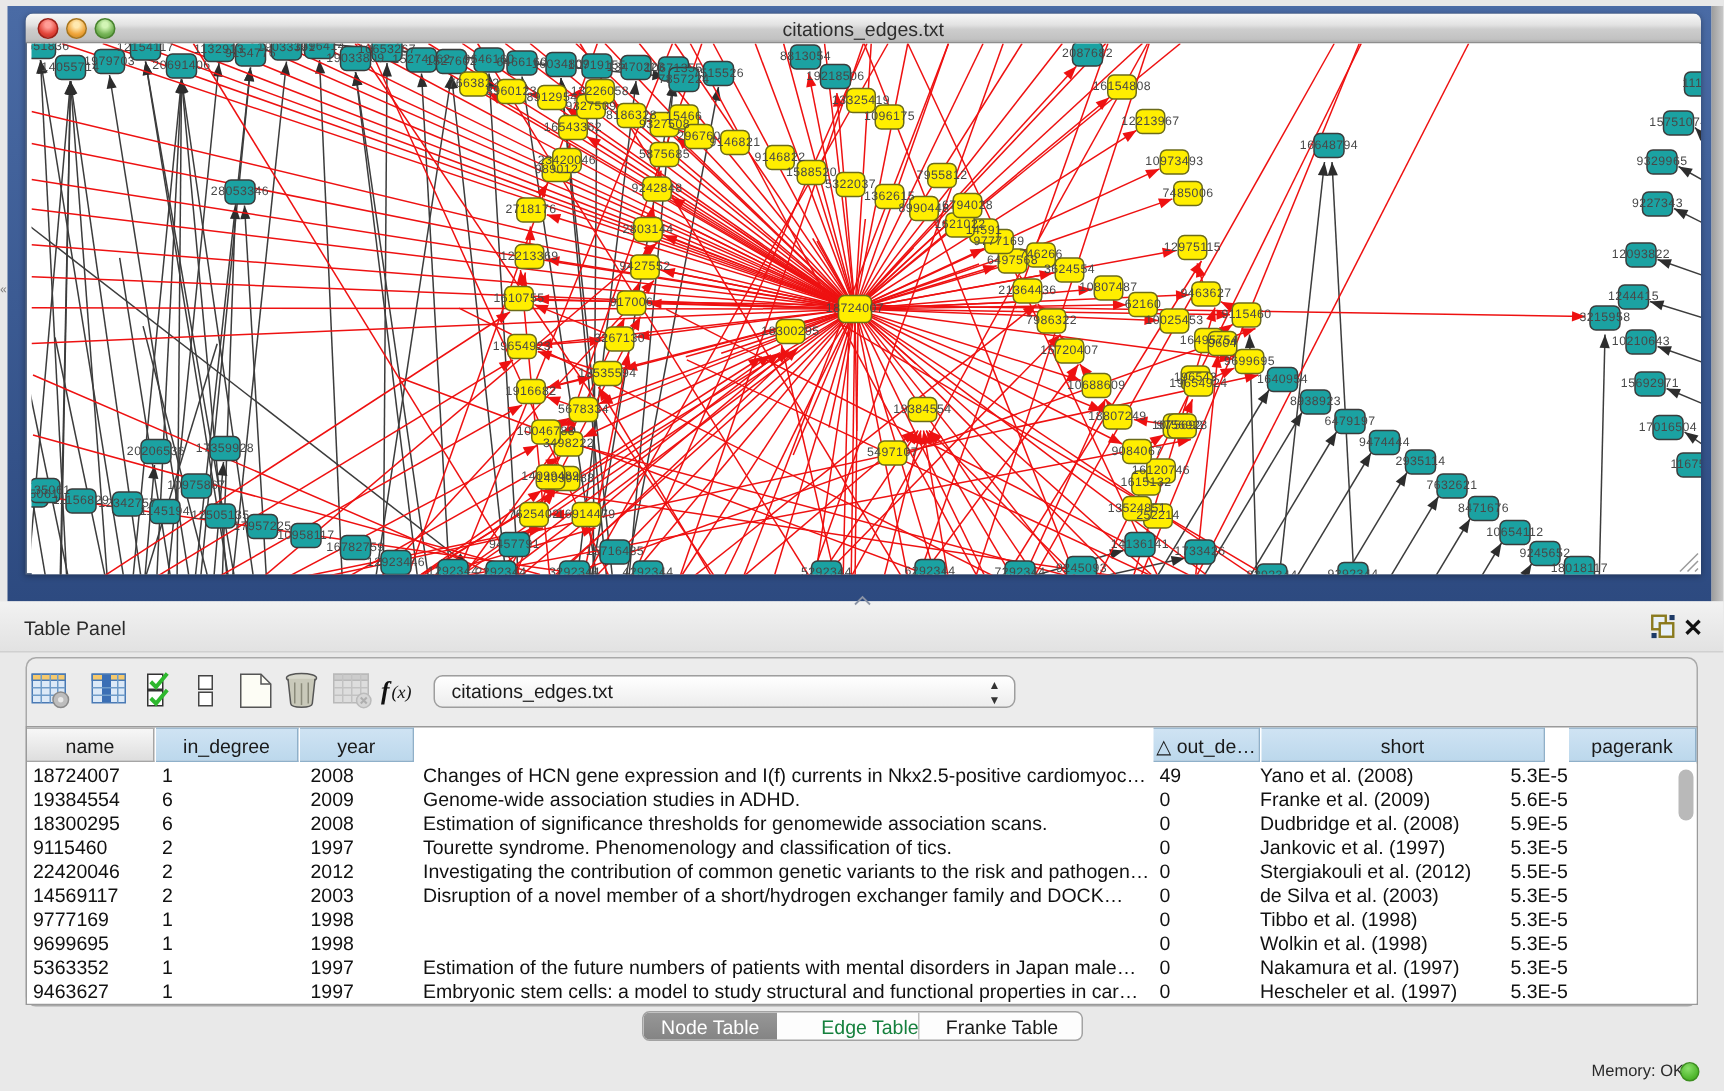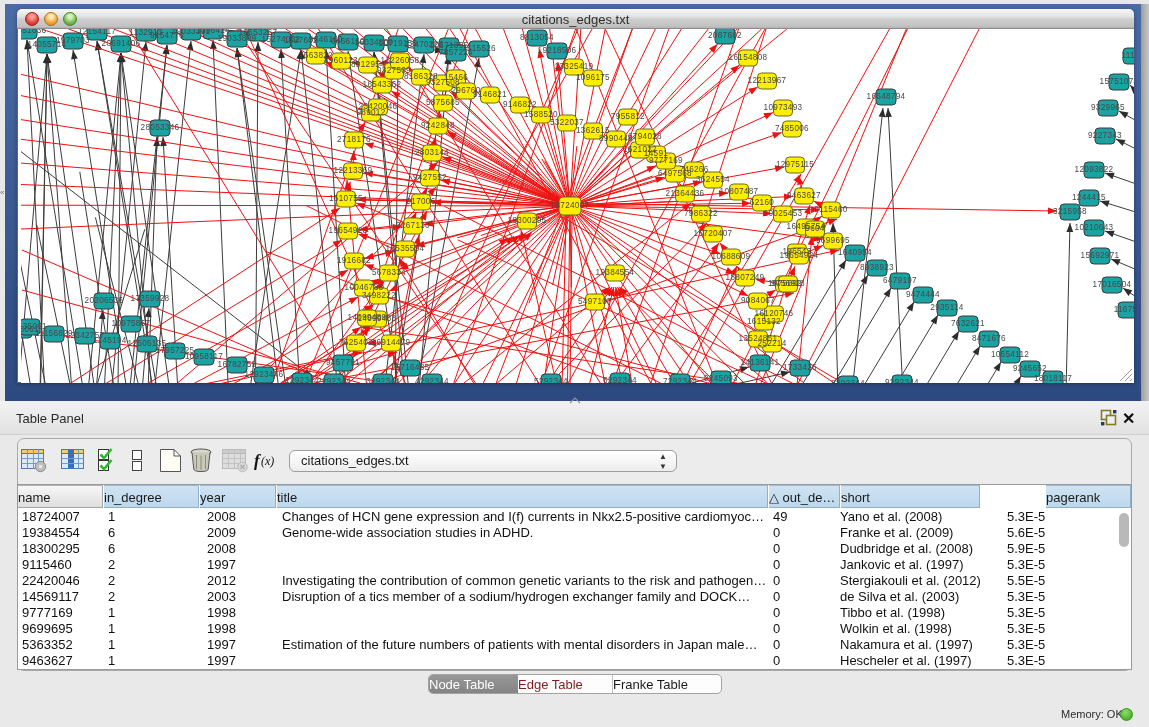--- a/index.html
+++ b/index.html
@@ -15,32 +15,32 @@
 #grip{position:absolute;left:1119px;top:368px;width:14px;height:14px;overflow:hidden}
 #tpanel{position:absolute;left:0;top:401px;width:1149px;height:326px;background:#e9e9e9}
 #tphead{position:absolute;left:0;top:401px;width:1149px;height:34px;background:linear-gradient(#f2f2f2,#e2e2e2);border-bottom:1px solid #d0d0d0}
 #tptitle{position:absolute;left:16px;top:411px;font-size:13px;color:#2a2a2a}
 #xicon{position:absolute;left:1122px;top:409px;font-size:16px;font-weight:bold;color:#111}
 #container{position:absolute;left:17px;top:438px;width:1115px;height:233px;background:#ececec;border:1px solid #a9a9a9;border-radius:7px}
 #combo{position:absolute;left:289px;top:450px;width:388px;height:22px;background:linear-gradient(#ffffff,#ededed);border:1px solid #9e9e9e;border-radius:6px;font-size:13px;color:#1a1a1a;line-height:20px;padding-left:11px}
 #combo .ar{position:absolute;right:9px;top:1px;font-size:8px;color:#333;line-height:10px}
 #twrap{position:absolute;left:17px;top:484px;width:1115px;height:186px;border:1px solid #9a9a9a;background:#fff}
 #thead{position:absolute;left:18px;top:485px;width:1073px;height:23px;font-size:13px;color:#1a1a1a}
-#thead .h{position:absolute;top:0;height:23px;background:linear-gradient(#cfe3f3,#bcd8ec);border-right:1px solid #8fb0c9;border-top:1px solid #9fbbd1;border-bottom:1px solid #8fb0c9;line-height:23px}
+#thead .h{position:absolute;top:0;height:23px;background:linear-gradient(#cfe3f3,#bcd8ec);border-right:1px solid #8fb0c9;border-top:1px solid #9fbbd1;border-bottom:1px solid #8fb0c9;text-align:center;line-height:23px}
 #thead .hg{background:linear-gradient(#f7f7f7,#dedede);border-right:1px solid #a5a5a5;border-top:1px solid #b2b2b2;border-bottom:1px solid #a5a5a5}
 #tbody{position:absolute;left:18px;top:509px;width:1113px;height:160px;background:#fff;font-size:13px;color:#111}
 .trow{position:relative;height:16px;line-height:16px;white-space:nowrap}
 .trow span{position:absolute;overflow:hidden;white-space:nowrap}
 .c1{left:4px;width:80px}.c2{left:90px;width:90px}.c3{left:189px;width:80px}
 .c4{left:264px;width:492px}.c5{left:755px;width:60px}.c6{left:822px;width:170px}.c7{left:989px;width:95px}
 #sbar{position:absolute;left:1119px;top:513px;width:10px;height:34px;background:#b9b9b9;border-radius:5px}
 #tabs{position:absolute;left:428px;top:674px;width:294px;height:20px;font-size:13px;background:#fdfdfd;border:1px solid #a3a3a3;border-radius:5px;overflow:hidden}
-.tab{position:absolute;top:0;height:20px;line-height:19px;}
+.tab{position:absolute;top:0;height:20px;line-height:19px;text-align:center}
 #tab1{left:0;width:89px;background:linear-gradient(#979797,#828282);color:#fff}
-#tab2{left:89px;width:94px;color:#7f1d1d}
+#tab2{left:104px;width:94px;color:#15803d}
 #tab3{left:183px;width:111px;color:#1a1a1a;border-left:1px solid #c0c0c0}
 #mem{position:absolute;left:1061px;top:708px;font-size:11px;color:#2a2a2a}
 #memdot{position:absolute;left:1120px;top:708px;width:13px;height:13px;border-radius:50%;background:radial-gradient(circle at 40% 30%,#8ae06a,#4db52a 70%);border:1px solid #3d8f20}
 </style></head>
 <body>
 <div id="stage">
 <div id="desktop"></div>
 <div id="rightstrip"></div>
 <div id="frame"></div>
 <svg width="1113" height="354" viewBox="21 29 1113 354" style="position:absolute;left:21px;top:29px">
@@ -930,23 +930,22 @@
  <text x="240" y="20" font-family="Liberation Serif, serif" font-size="17" font-style="italic" font-weight="bold" fill="#111">f</text>
  <text x="247" y="19" font-family="Liberation Serif, serif" font-size="12" font-style="italic" fill="#111">(x)</text>
 </svg>
 
 <div id="combo">citations_edges.txt<span class="ar">▲<br>▼</span></div>
 <div id="twrap"></div>
 <div id="thead">
  <span class="h hg" style="left:0;width:85px">name</span>
  <span class="h" style="left:86px;width:95px">in_degree</span>
  <span class="h" style="left:182px;width:76px">year</span>
- <span class="h" style="left:259px;width:491px">title</span>
  <span class="h" style="left:751px;width:71px">△ out_de…</span>
- <span class="h" style="left:823px;width:139px">short</span>
+ <span class="h" style="left:823px;width:189px">short</span>
  <span class="h" style="left:1028px;width:85px">pagerank</span>
 </div>
 <div id="tbody">
 <div class="trow">
         <span class="c1">18724007</span>
         <span class="c2">1</span>
         <span class="c3">2008</span>
         <span class="c4">Changes of HCN gene expression and I(f) currents in Nkx2.5-positive cardiomyoc…</span>
         <span class="c5">49</span>
         <span class="c6">Yano et al. (2008)</span>
@@ -958,46 +957,48 @@
         <span class="c3">2009</span>
         <span class="c4">Genome-wide association studies in ADHD.</span>
         <span class="c5">0</span>
         <span class="c6">Franke et al. (2009)</span>
         <span class="c7">5.6E-5</span>
       </div>
 <div class="trow">
         <span class="c1">18300295</span>
         <span class="c2">6</span>
         <span class="c3">2008</span>
+        <span class="c4">Estimation of significance thresholds for genomewide association scans.</span>
         <span class="c5">0</span>
         <span class="c6">Dudbridge et al. (2008)</span>
         <span class="c7">5.9E-5</span>
       </div>
 <div class="trow">
         <span class="c1">9115460</span>
         <span class="c2">2</span>
         <span class="c3">1997</span>
+        <span class="c4">Tourette syndrome. Phenomenology and classification of tics.</span>
         <span class="c5">0</span>
         <span class="c6">Jankovic et al. (1997)</span>
         <span class="c7">5.3E-5</span>
       </div>
 <div class="trow">
         <span class="c1">22420046</span>
         <span class="c2">2</span>
         <span class="c3">2012</span>
         <span class="c4">Investigating the contribution of common genetic variants to the risk and pathogen…</span>
         <span class="c5">0</span>
         <span class="c6">Stergiakouli et al. (2012)</span>
         <span class="c7">5.5E-5</span>
       </div>
 <div class="trow">
         <span class="c1">14569117</span>
         <span class="c2">2</span>
         <span class="c3">2003</span>
-        <span class="c4">Disruption of a tics member of a sodium/hydrogen exchanger family and DOCK…</span>
+        <span class="c4">Disruption of a novel member of a short/hydrogen exchanger family and DOCK…</span>
         <span class="c5">0</span>
         <span class="c6">de Silva et al. (2003)</span>
         <span class="c7">5.3E-5</span>
       </div>
 <div class="trow">
         <span class="c1">9777169</span>
         <span class="c2">1</span>
         <span class="c3">1998</span>
         <span class="c5">0</span>
         <span class="c6">Tibbo et al. (1998)</span>
@@ -1017,20 +1018,21 @@
         <span class="c3">1997</span>
         <span class="c4">Estimation of the future numbers of patients with mental disorders in Japan male…</span>
         <span class="c5">0</span>
         <span class="c6">Nakamura et al. (1997)</span>
         <span class="c7">5.3E-5</span>
       </div>
 <div class="trow">
         <span class="c1">9463627</span>
         <span class="c2">1</span>
         <span class="c3">1997</span>
+        <span class="c4">Embryonic stem cells: a model to study structural and functional properties in car…</span>
         <span class="c5">0</span>
         <span class="c6">Hescheler et al. (1997)</span>
         <span class="c7">5.3E-5</span>
       </div>
 </div>
 <div id="sbar"></div>
 <div id="tabs">
  <div class="tab" id="tab1">Node Table</div>
  <div class="tab" id="tab2">Edge Table</div>
  <div class="tab" id="tab3">Franke Table</div>

